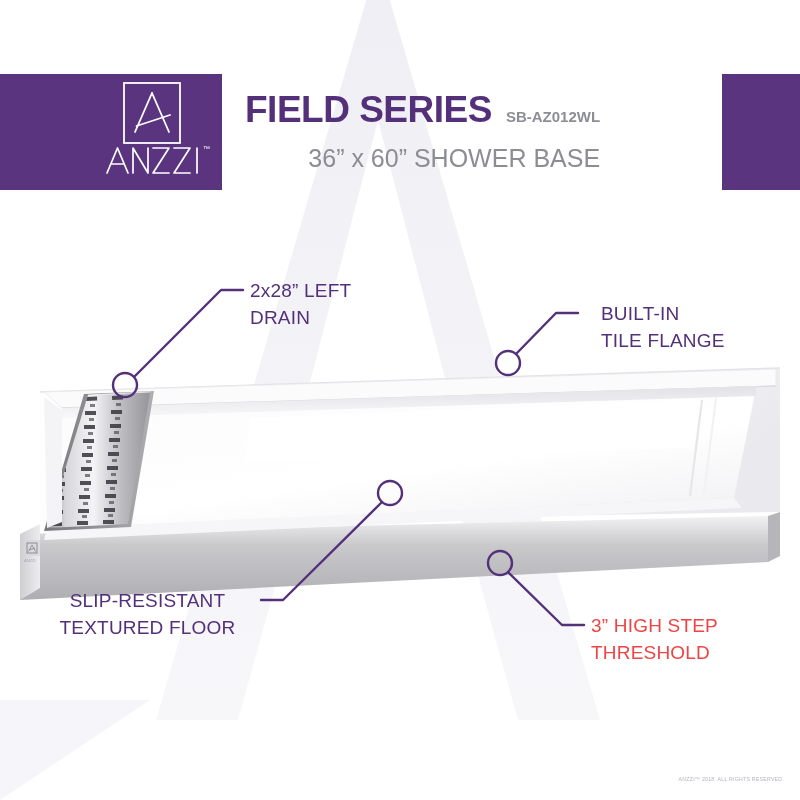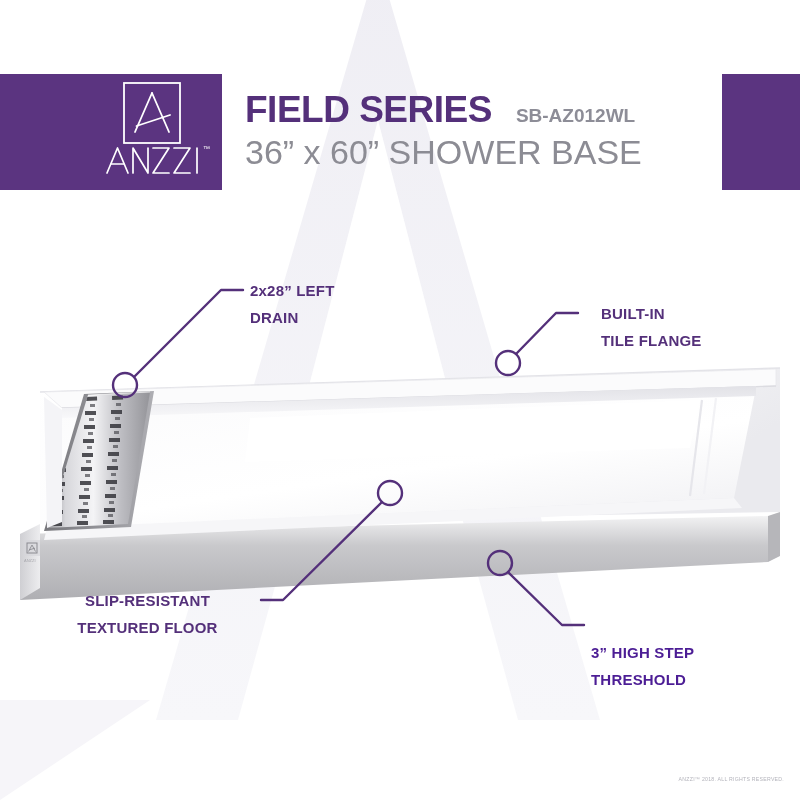--- a/index.html
+++ b/index.html
@@ -28,43 +28,43 @@
     position:absolute; left:105px; top:82px; width:108px; height:104px; z-index:4;
   }
   .logo-mark { position:absolute; left:18px; top:0; width:58px; height:62px; }
   .logo-word { position:absolute; left:0; top:63px; width:100px; height:30px; }
   .logo-tm {
     position:absolute; left:98px; top:63px;
     color:#fff; font-size:7px; line-height:7px;
   }
 
   .title-area { position:absolute; left:245px; top:88px; z-index:4; }
-  .title-row { display:flex; align-items:baseline; gap:24px; }
+  .title-row { display:flex; align-items:baseline; gap:14px; }
   .title-main {
     font-size:37px; font-weight:bold; color:var(--purple);
     letter-spacing:-0.5px; line-height:44px;
   }
   .title-sku {
-    font-size:19px; font-weight:bold; color:#8d8d97;
+    font-size:15px; font-weight:bold; color:#8d8d97;
     letter-spacing:0px; line-height:20px; white-space:nowrap;
   }
   .title-sub {
-    font-size:34px; color:#8c8c94; letter-spacing:0px;
-    line-height:34px; margin-top:3px; white-space:nowrap;text-align:right;
+    font-size:25px; color:#8c8c94; letter-spacing:0px;
+    line-height:34px; margin-top:9px; white-space:nowrap;text-align:right;
   }
 
   
   .product { position:absolute; left:0; top:0; z-index:2; }
 
   
   .callouts { position:absolute; inset:0; z-index:5; pointer-events:none; }
   .label {
     position:absolute; z-index:6;
-    color:var(--purple); font-weight:bold;
-    font-size:15px; line-height:27px; letter-spacing:0.2px;
+    color:var(--purple); font-weight:normal;
+    font-size:19px; line-height:27px; letter-spacing:0.2px;
     white-space:pre-line;
   }
   .label.right { text-align:center; }
 
   
   .footer {
     position:absolute; right:16px; bottom:18px; z-index:6;
     font-size:5.2px; color:#b3b3bb; letter-spacing:0.25px;
   }
 </style>
@@ -284,18 +284,18 @@
 
   <div class="label" style="left: 250px; top: 277px; color: rgb(84, 48, 122);">2x28” LEFT
 DRAIN</div>
 
   <div class="label" style="left: 585px; top: 300px; color: rgb(84, 48, 122); margin-left: 16px;">BUILT-IN
 TILE FLANGE</div>
 
   <div class="label right" style="right: 545px; top: 587px; width: 215px; color: rgb(84, 48, 122);">SLIP-RESISTANT
 TEXTURED FLOOR</div>
 
-  <div class="label" style="left: 591px; top: 612px; color: #4c1d95; margin-top: 27px;">3” HIGH STEP
+  <div class="label" style="left: 591px; top: 612px; color: #ef4444;">3” HIGH STEP
 THRESHOLD</div>
 
   <div class="footer" style="color: rgb(179, 179, 187);">ANZZI™ 2018. ALL RIGHTS RESERVED.</div>
 
 </div>
 
 </body></html>

